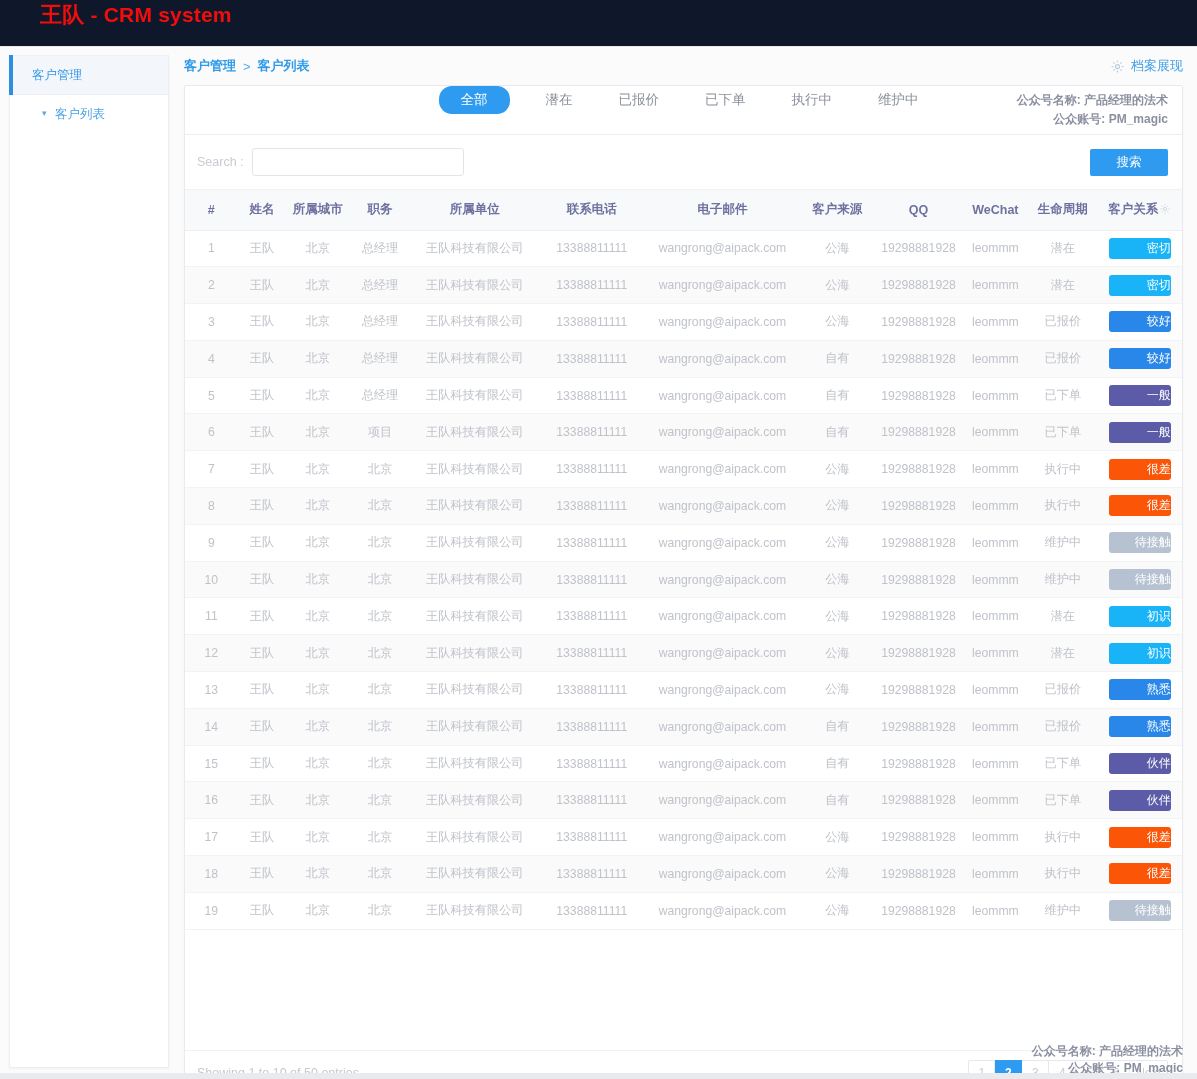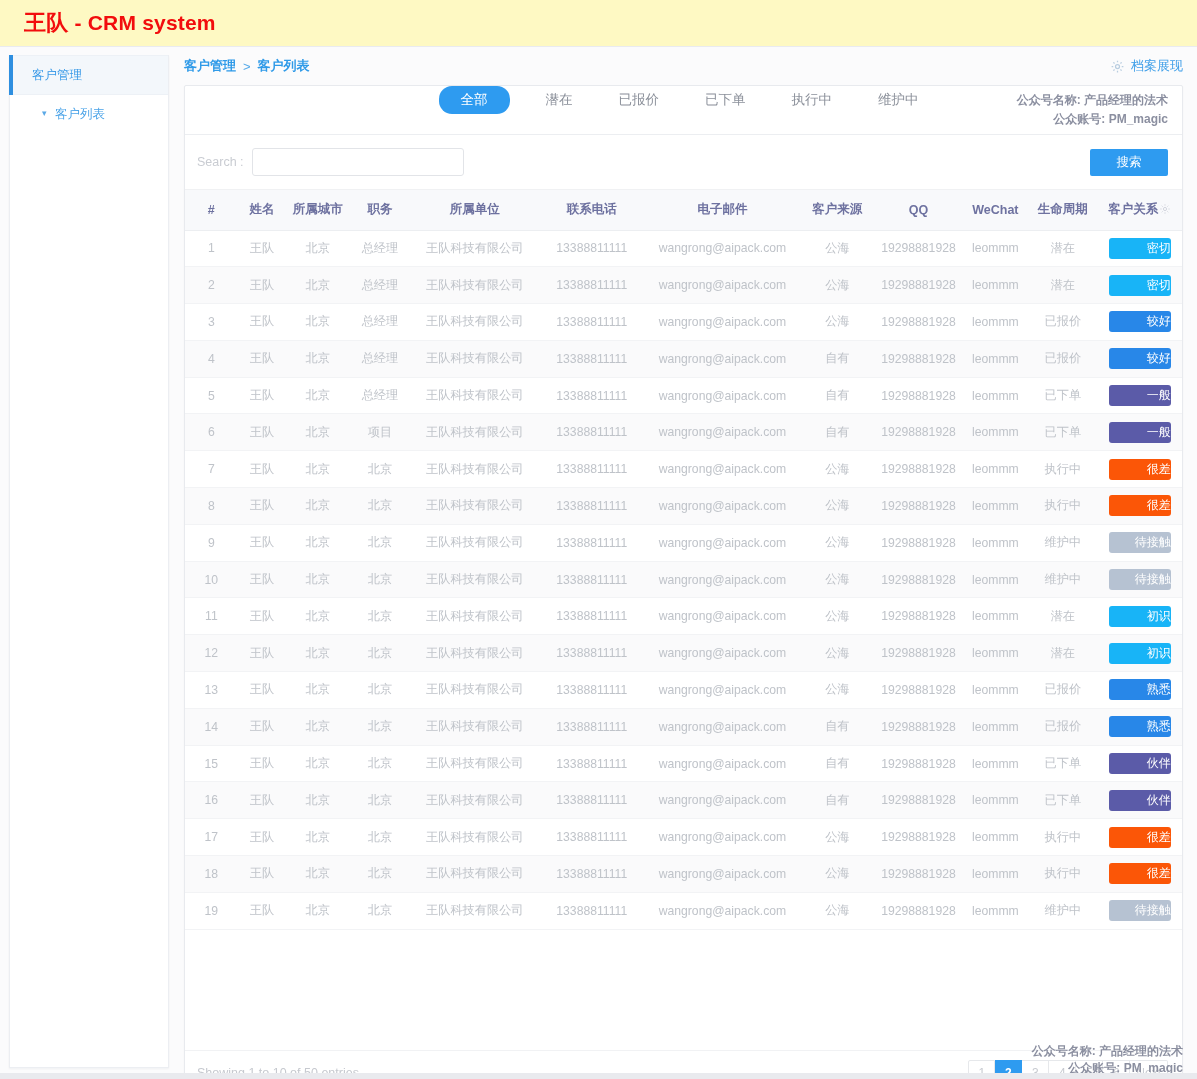--- a/index.html
+++ b/index.html
@@ -13,23 +13,22 @@
     width: 1197px;
     height: 1079px;
     overflow: hidden;
     background: #fff;
   }
 
   
   .appbar {
     height: 46px;
     display: flex;
-    align-items: center;
-    padding-left: 24px;
-    background: #fef9c3;
+    padding-left: 40px;
+    background: #0f172a;
   }
   .app-title {
     font-size: 21px;
     font-weight: bold;
     color: #f20d0d;
     letter-spacing: 0.2px;
     white-space: nowrap;
   }
   .app-title .cn { font-size: 22px; }
 

